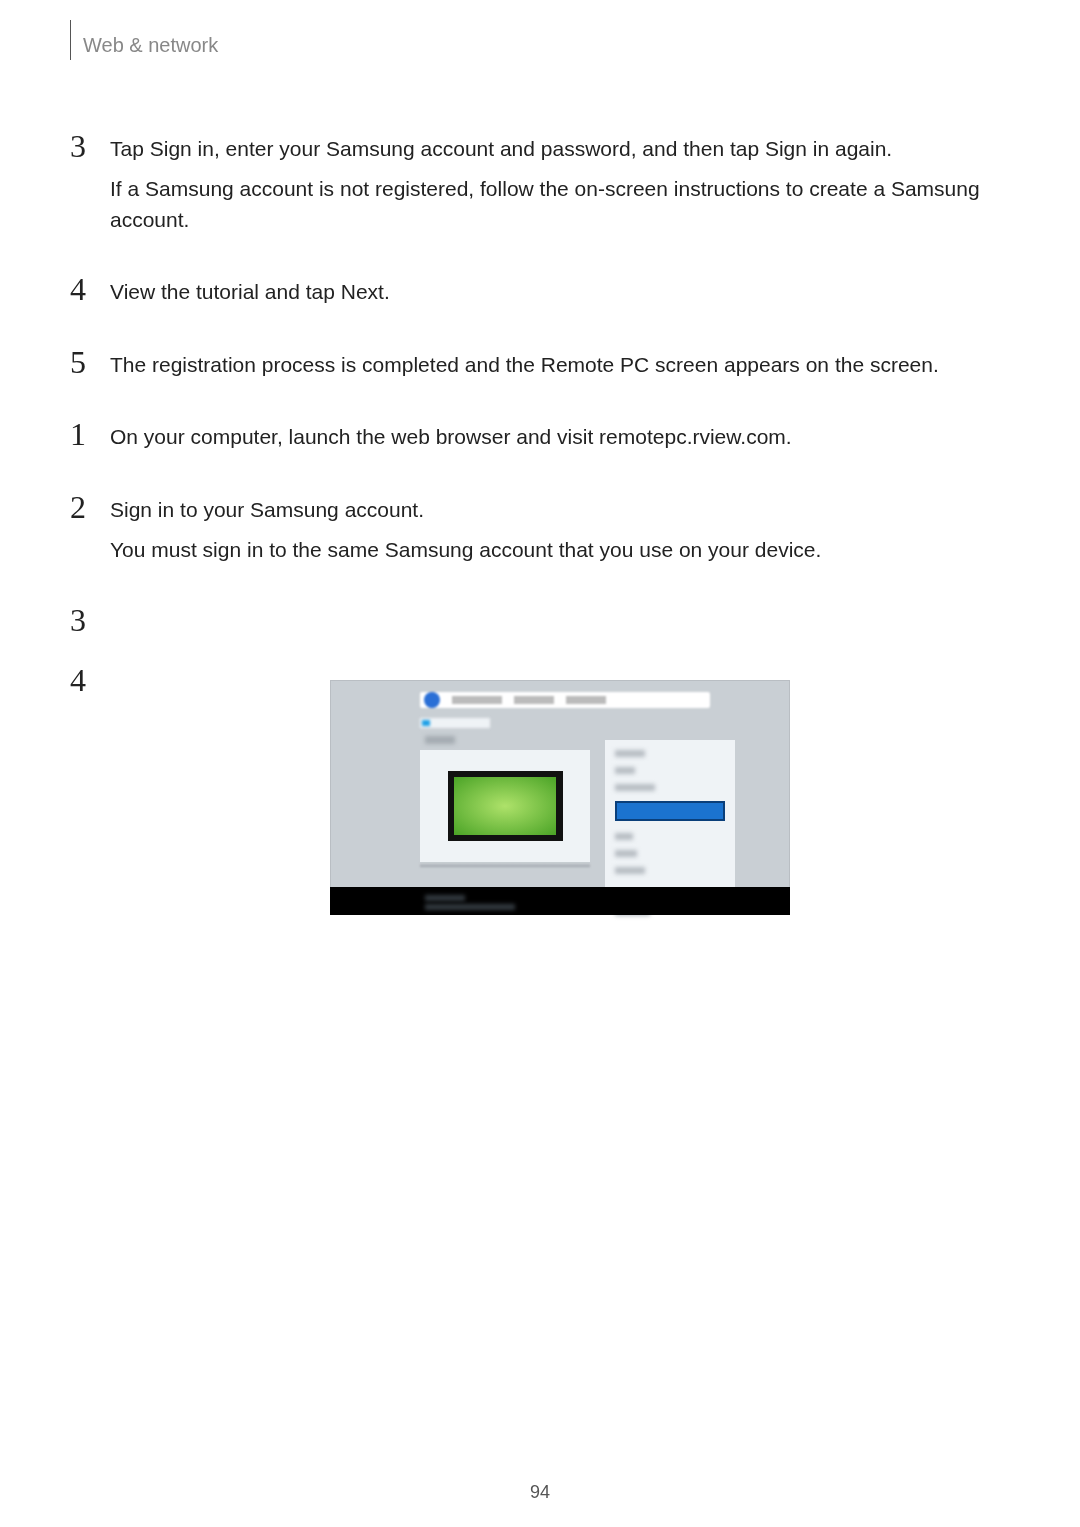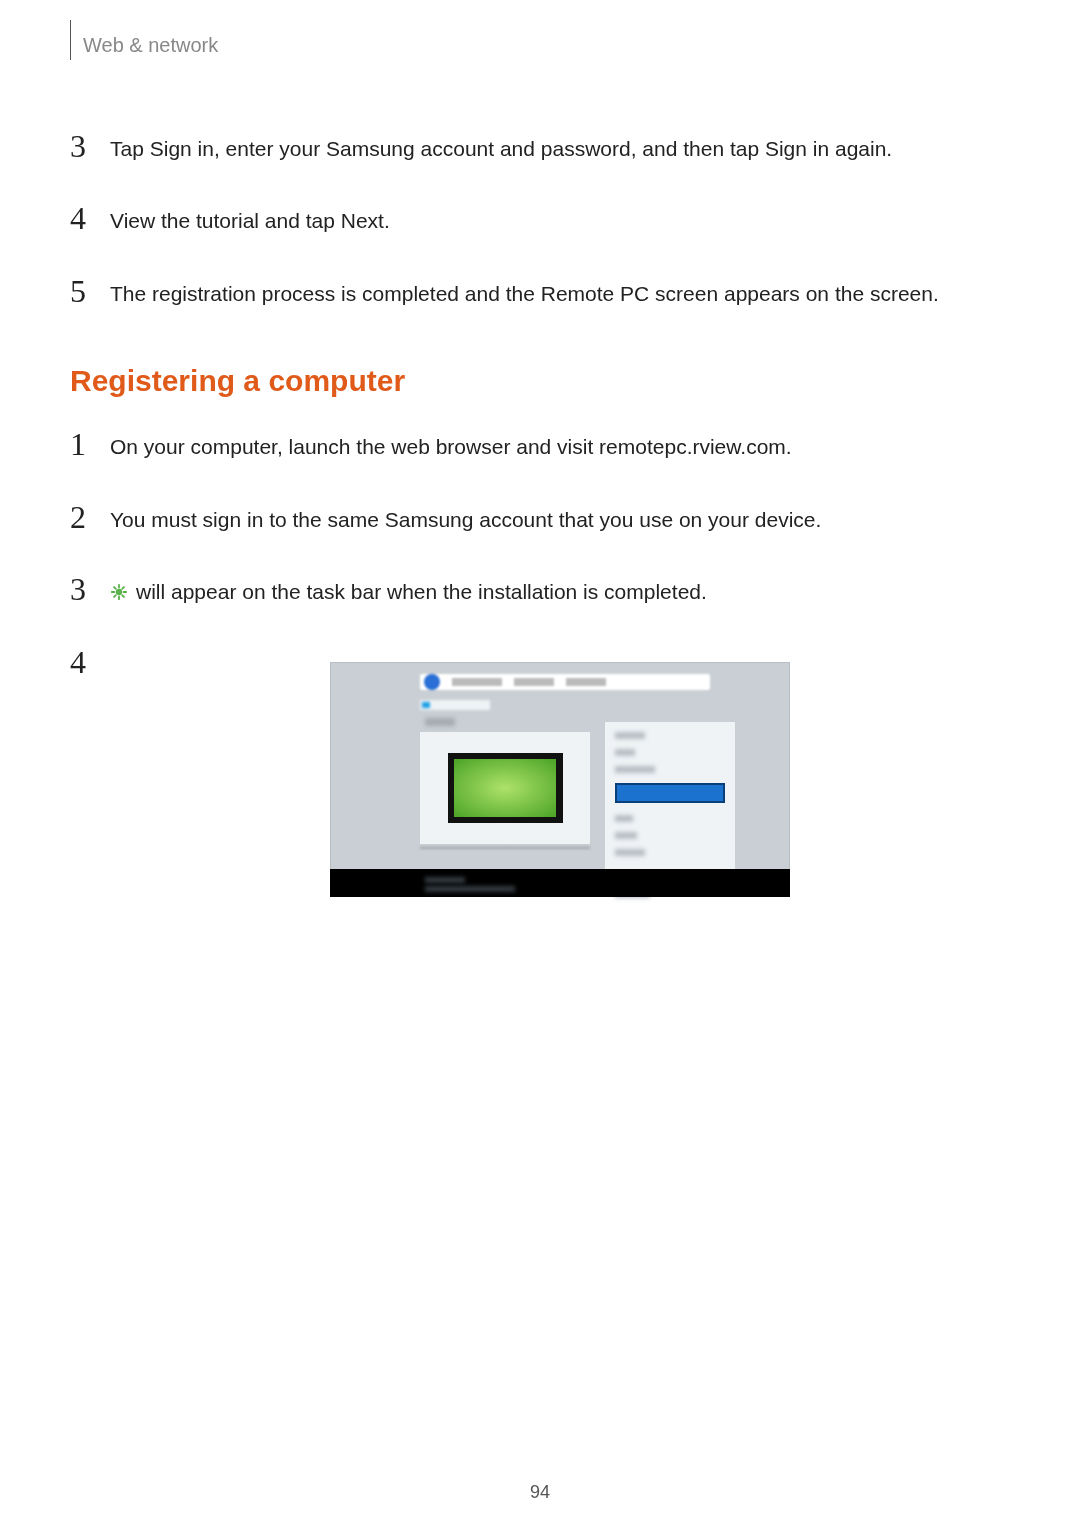--- a/index.html
+++ b/index.html
@@ -219,61 +219,55 @@
   <div class="header">
     <div class="header-divider"></div>
     <span>Web &amp; network</span>
   </div>
 
   <div id="steps-a">
       <div class="step">
         <div class="step-number">3</div>
         <div class="step-body">
           <p>Tap <span class="b">Sign in</span>, enter your Samsung account and password, and then tap <span class="b">Sign in</span> again.</p>
+          <p>If a Samsung account is not registered, follow the on-screen instructions to create a Samsung account.</p>
         </div>
       </div>
       <div class="step">
         <div class="step-number">4</div>
         <div class="step-body">
           <p>View the tutorial and tap <span class="b">Next</span>.</p>
         </div>
       </div>
       <div class="step">
         <div class="step-number">5</div>
         <div class="step-body">
           <p>The registration process is completed and the Remote PC screen appears on the screen.</p>
         </div>
       </div>
     </div>
 
-  <div class="section-heading">Registering a computer</div>
 
   <div id="steps-b">
       <div class="step">
         <div class="step-number">1</div>
         <div class="step-body">
           <p>On your computer, launch the web browser and visit <span class="i">remotepc.rview.com</span>.</p>
         </div>
       </div>
       <div class="step">
         <div class="step-number">2</div>
         <div class="step-body">
+          <p>Sign in to your Samsung account.</p>
           <p>You must sign in to the same Samsung account that you use on your device.</p>
         </div>
       </div>
       <div class="step">
         <div class="step-number">3</div>
         <div class="step-body">
-          <p class="icon-line">
-            <span class="tray-icon"><svg viewBox="0 0 20 20" width="18" height="18">
-                <circle cx="10" cy="10" r="3.5" fill="#59b34a"></circle>
-                <path d="M10 2 L10 5 M10 15 L10 18 M2 10 L5 10 M15 10 L18 10 M4.5 4.5 L6.5 6.5 M13.5 13.5 L15.5 15.5 M4.5 15.5 L6.5 13.5 M13.5 6.5 L15.5 4.5" stroke="#59b34a" stroke-width="2" stroke-linecap="round"></path>
-              </svg></span>
-            <span> will appear on the task bar when the installation is completed.</span>
-          </p>
         </div>
       </div>
       <div class="step">
         <div class="step-number">4</div>
         <div class="step-body">
           <div class="screenshot">
             <div class="topbar">
               <div class="blue-s"></div>
               <div class="tseg" style="width:50px"></div>
               <div class="tseg" style="width:40px"></div>

